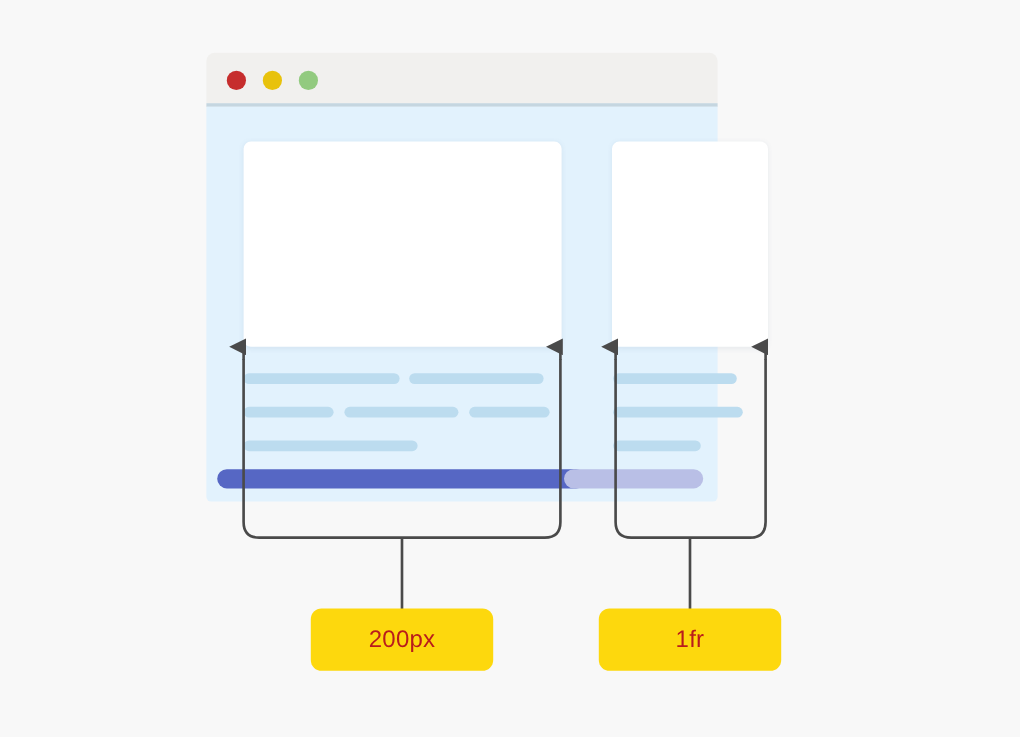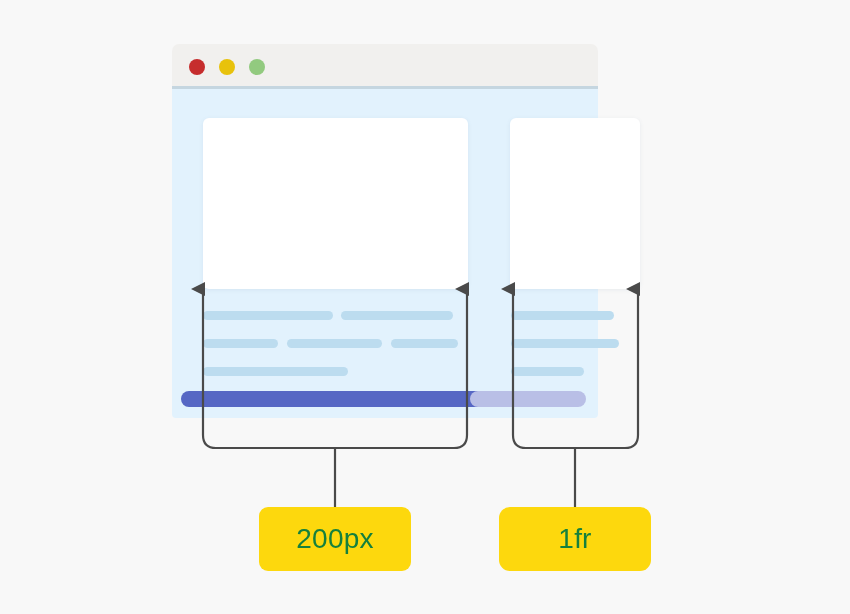--- a/index.html
+++ b/index.html
@@ -118,40 +118,39 @@
     position: absolute;
     left: 0; top: 0;
     width: 850px;
     height: 614px;
     pointer-events: none;
   }
 
   
   .measure-label {
     position: absolute;
-    height: 64px;
+    height: 52px;
     border-radius: 9px;
     background: #fdd80d;
-    color: #15803d;
-    font-size: 28px;
+    color: #b91c1c;
+    font-size: 20px;
     display: flex;
     align-items: center;
     justify-content: center;
     letter-spacing: 0.2px;
   }
   #label-200px {
     left: 259px;
     top: 507px;
     width: 152px;
   }
   #label-1fr {
     left: 499px;
     top: 507px;
     width: 152px;
-    border-radius: 11px;
   }
 </style>
 </head>
 <body>
 
 <div id="stage">
 
   <div id="browser-window">
 
     <div id="titlebar">

